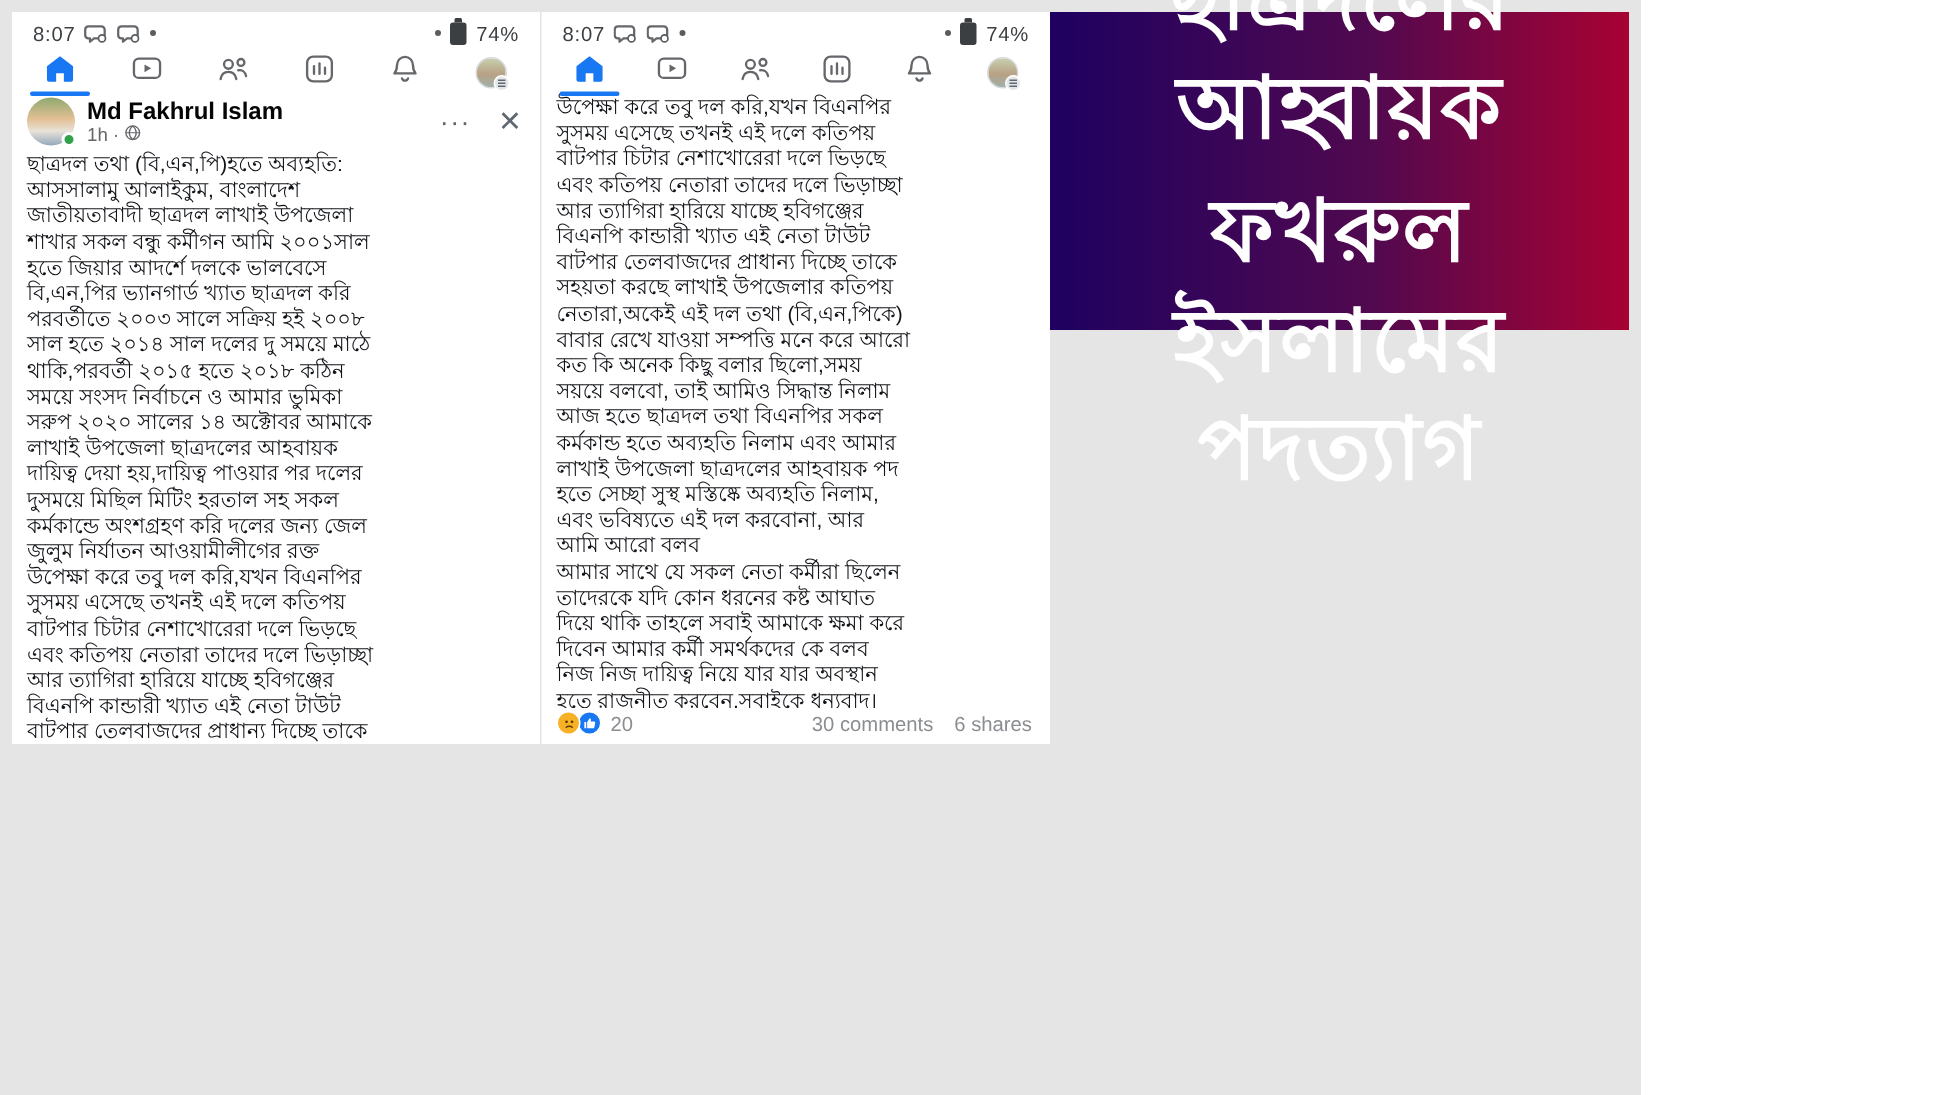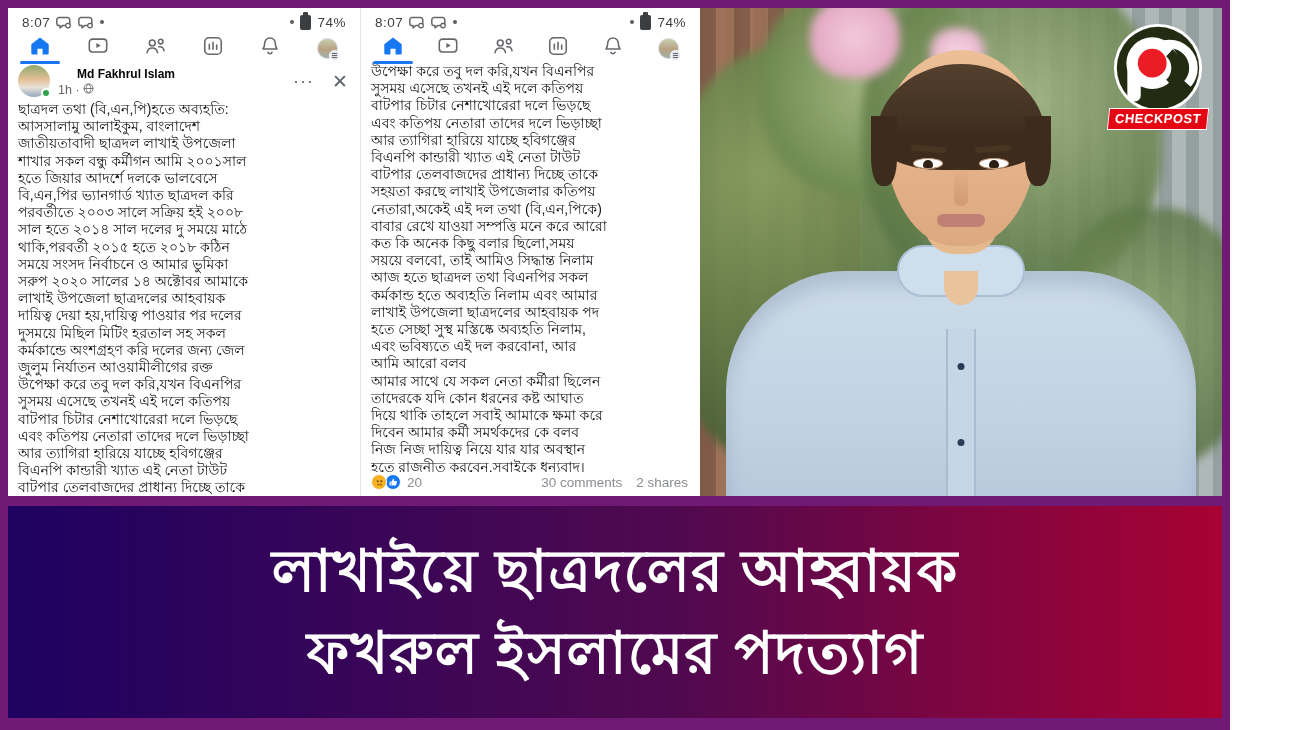--- a/index.html
+++ b/index.html
@@ -1,20 +1,20 @@
 <!DOCTYPE html>
 <html><head>
 <meta charset="utf-8">
 <style>
   * { margin:0; padding:0; box-sizing:border-box; }
   html,body { width:1290px; height:730px; }
   body { font-family:"Liberation Sans","DejaVu Sans",sans-serif; }
 
-  .frame { width:1230px; height:730px; background:#701a75;
-           padding:8px 8px 12px 8px; display:flex; flex-direction:column; row-gap:10px; }
+  .frame { width:1094px; height:730px; background:#e5e5e5;
+           padding:8px 8px 12px 8px; display:flex; row-gap:10px; }
 
   .top { display:flex; height:488px; }
 
   
   .shot { background:#fff; height:488px; display:flex; flex-direction:column; overflow:hidden; }
   .shot1 { width:352px; }
   .shot2 { width:340px; border-left:1px solid #e2e4e8; }
 
   .statusbar { height:24px; display:flex; align-items:center; padding:4px 14px 0 14px;
                color:#3c3f42; font-size:13.5px; letter-spacing:.5px; }
@@ -39,21 +39,21 @@
   .nav-avatar .badge { position:absolute; right:-3px; bottom:-3px; width:11px; height:11px;
                        border-radius:50%; background:#e4e6ea; border:1px solid #fff;
                        display:flex; flex-direction:column; justify-content:center; gap:1px; padding:0 2px; }
   .nav-avatar .badge i { height:1px; background:#606770; display:block; }
 
   .posthead { height:36px; display:flex; align-items:center; padding:2px 12px 0 10px; gap:8px; }
   .post-avatar { width:32px; height:32px; border-radius:50%; position:relative; flex:0 0 auto;
                  background:linear-gradient(180deg,#8fa86e 0%,#e3c096 45%,#e8e2d8 70%,#93a7bc 100%); }
   .post-avatar .online { position:absolute; right:-1px; bottom:-1px; width:10px; height:10px;
                          border-radius:50%; background:#31a24c; border:2px solid #fff; }
-  .ph-name { font-size:12px; font-weight:bold; color:#050505; line-height:17px;margin-left:19px; }
+  .ph-name { font-size:16px; font-weight:bold; color:#050505; line-height:17px; }
   .ph-meta { font-size:12.5px; color:#65676b; display:flex; align-items:center; gap:3px; }
   .ph-actions { margin-left:auto; display:flex; align-items:center; gap:18px; color:#606770; }
   .ph-menu { font-size:18px; letter-spacing:1px; line-height:10px; }
   .ph-close { font-size:19px; }
 
   .bodytext { padding:3px 10px 0 10px; font-size:14px; line-height:17.2px; color:#101317;
               white-space:pre-line; flex:1; overflow:hidden; }
   .shot2 .bodytext { padding-top:1px; }
 
   .engage { height:24px; display:flex; align-items:center; padding:0 12px 4px 10px;
@@ -364,21 +364,21 @@
           </span>
           <span class="react-bubble react-like">
             <svg width="10" height="10" viewBox="0 0 16 16">
                 <path d="M2.5 7h2v6.5h-2zM5.5 13.5V7.2l2.6-4.4c.7 0 1.3.6 1.3 1.3v2.4h3.5c.8 0 1.4.7 1.2 1.5l-.9 4.4c-.1.7-.7 1.1-1.4 1.1z" fill="#fff"></path>
               </svg>
           </span>
           <span class="react-count">20</span>
         </span>
         <span class="right">
           <span>30 comments</span>
-          <span>2 shares</span>
+          <span>6 shares</span>
         </span>
       </div>
     </section>
 
     <section class="photo">
       <div class="wood"></div>
       <div class="blob leaf-l1"></div>
       <div class="blob leaf-l2"></div>
       <div class="blob leaf-r1"></div>
       <div class="blob leaf-r2"></div>

